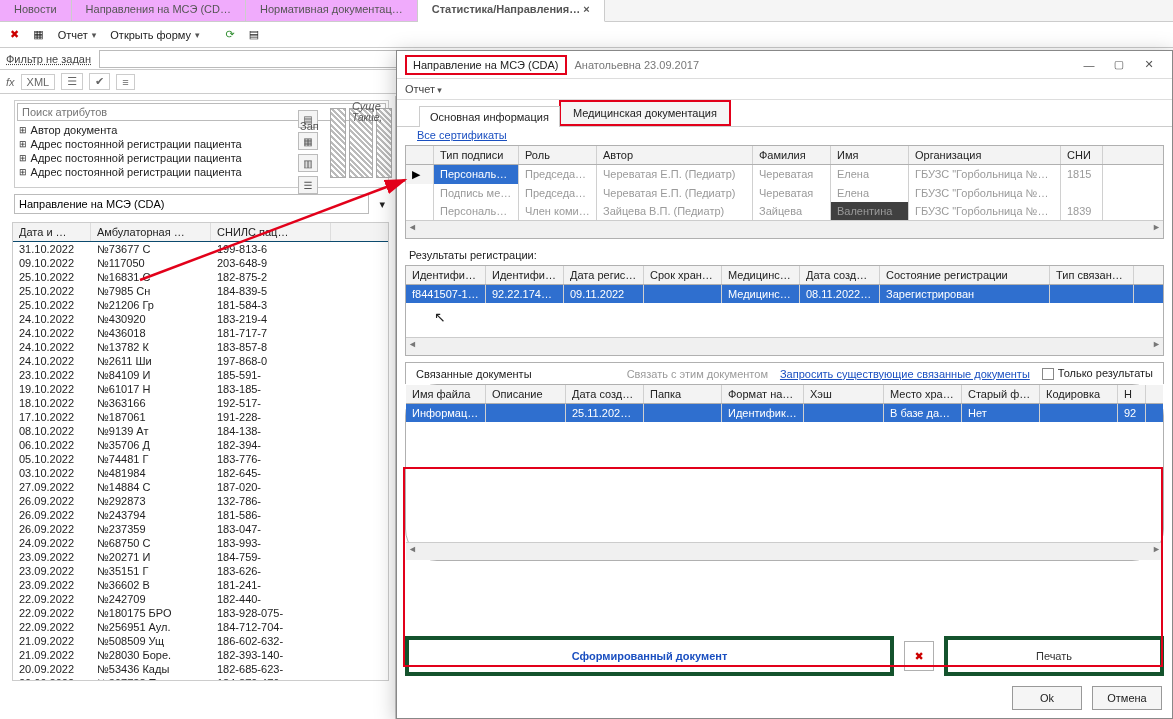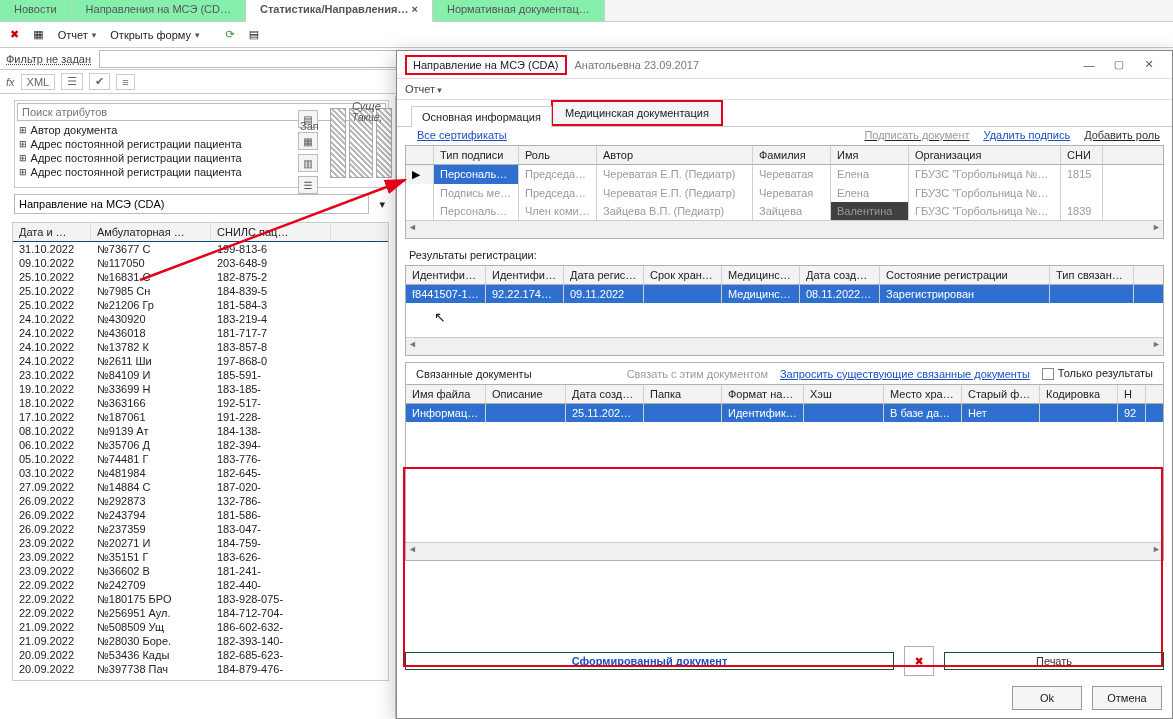--- a/index.html
+++ b/index.html
@@ -1,20 +1,20 @@
 <!DOCTYPE html>
 <html><head>
 <meta charset="utf-8">
 <style>
   * { box-sizing: border-box; margin: 0; padding: 0; font-family: "Segoe UI", Tahoma, sans-serif; font-size: 11px; }
   body { background: #fff; color: #222; width: 1173px; height: 719px; overflow: hidden; position: relative; }
 
   
   .top-tabs { display: flex; height: 22px; border-bottom: 1px solid #ccc; background: #f5f5f5; }
-  .top-tab  { padding: 3px 14px; background: #86efac; border-right: 1px solid #ccc; color: #555; cursor: pointer; }
+  .top-tab  { padding: 3px 14px; background: #f0abfc; border-right: 1px solid #ccc; color: #555; cursor: pointer; }
   .top-tab.active { background: #fff; font-weight: bold; border-bottom: 1px solid #fff; margin-bottom: -1px; }
 
   .toolbar  { display: flex; align-items: center; height: 26px; padding: 0 6px; gap: 6px; border-bottom: 1px solid #ccc; }
   .tb-btn   { padding: 2px 4px; cursor: pointer; display: inline-flex; align-items: center; gap: 2px; }
   .dropdown-caret::after { content: "▾"; font-size: 9px; margin-left: 2px; color:#555; }
 
   .filter-row { display:flex; align-items:center; height:22px; padding:0 6px; border-bottom:1px solid #ccc; }
   .filter-row span { text-decoration: underline dotted; color:#444; cursor:pointer; }
   .filter-row input.fake { flex:1; border:1px solid #bbb; height:18px; margin-left:8px; padding:0 4px; }
 
@@ -42,21 +42,21 @@
   
   .dialog { position:absolute; left:396px; top:50px; width:777px; height:669px; background:#fff; border:1px solid #888; box-shadow:0 4px 20px rgba(0,0,0,.25); display:flex; flex-direction:column; }
   .dlg-title { display:flex; align-items:center; height:28px; padding:0 8px; border-bottom:1px solid #ddd; }
   .dlg-title-left { flex:1; display:flex; align-items:center; gap:8px; }
   .highlight-red { border:2px solid #e2001a; padding:2px 6px; }
   .win-btn { width:30px; text-align:center; cursor:pointer; color:#555; }
 
   .dlg-menu { padding:4px 8px; border-bottom:1px solid #ddd; }
   .dlg-menu span { cursor:pointer; color:#444; }
 
-  .inner-tabs { display:flex; border-bottom:1px solid #ccc; padding-left:14px; align-items:flex-end; }
+  .inner-tabs { display:flex; border-bottom:1px solid #ccc; padding-left:22px; align-items:flex-end; }
   .i-tab { padding:4px 10px; border:1px solid #ccc; border-bottom:none; margin-right:-1px; background:#f5f5f5; cursor:pointer; }
   .i-tab.active { background:#fff; position:relative; top:1px; }
 
   .section-label { color:#3b6fb6; padding:6px 12px 2px 12px; }
   .link { color:#1a4fc0; text-decoration:underline; cursor:pointer; }
   .muted { color:#9a9a9a; }
 
   .sig-bar { display:flex; align-items:center; padding:2px 12px 4px 20px; justify-content:space-between;text-decoration:underline; }
   .sig-bar .right { display:flex; gap:14px; align-items:center; }
 
@@ -71,21 +71,21 @@
   .g-scroll::before { content:"◄"; position:absolute; left:2px; top:1px; font-size:9px; color:#777; }
   .g-scroll::after  { content:"►"; position:absolute; right:2px; top:1px; font-size:9px; color:#777; }
 
   .reg-cols { grid-template-columns: 80px 78px 80px 78px 78px 80px 170px 84px; }
   .rel-bar { display:flex; align-items:center; justify-content:space-between; padding:4px 10px; border:1px solid #b0b0b0; margin:6px 8px 0 8px; border-bottom:none; }
   .rel-bar .right { display:flex; align-items:center; gap:12px; }
 
   .docs-cols { grid-template-columns: 80px 80px 78px 78px 82px 80px 78px 78px 78px 28px; }
 
   .bottom-btn-row { position:absolute; left:8px; right:8px; bottom:42px; display:flex; align-items:center; gap:10px; }
-  .big-btn { flex:1; border:1px solid #14532d; height:18px; display:flex; align-items:center; justify-content:center; font-weight:bold; color:#1a4fc0; cursor:pointer; }
+  .big-btn { flex:1; border:4px solid #14532d; height:40px; display:flex; align-items:center; justify-content:center; font-weight:bold; color:#1a4fc0; cursor:pointer; }
   .icon-btn { width:30px; height:30px; border:1px solid #b0b0b0; display:flex; align-items:center; justify-content:center; color:#c00; cursor:pointer; }
 
   .ok-row { position:absolute; right:10px; bottom:8px; display:flex; gap:10px; }
   .std-btn { width:70px; height:24px; border:1px solid #999; background:#f5f5f5; cursor:pointer; text-align:center; line-height:22px; }
 
   
   .redbox { border:2px solid #e2001a; position:absolute; pointer-events:none; }
 
   .mini-hatch { width:16px; height:70px; background:repeating-linear-gradient(45deg,#bbb,#bbb 2px,#fff 2px,#fff 4px); border:1px solid #aaa; }
 
@@ -99,22 +99,22 @@
   .chk { width:12px; height:12px; border:1px solid #888; display:inline-block; vertical-align:middle; margin-right:4px; }
 
   svg.arrow-svg { position:absolute; left:0; top:0; pointer-events:none; }
 </style>
 </head>
 <body>
 
 <div class="top-tabs">
   <div class="top-tab">Новости</div>
   <div class="top-tab">Направления на МСЭ (CD…</div>
+  <div class="top-tab">Нормативная документац…</div>
   <div class="top-tab active">Статистика/Направления… ×</div>
-  <div class="top-tab">Нормативная документац…</div>
 </div>
 
 <div class="toolbar">
   <span class="tb-btn" style="color:#c00;">✖</span>
   <span class="tb-btn">▦</span>
   <span class="tb-btn dropdown-caret">Отчет</span>
   <span class="tb-btn dropdown-caret">Открыть форму</span>
   <span style="width:6px"></span>
   <span class="tb-btn" style="color:#2a8a2a;">⟳</span>
   <span class="tb-btn">▤</span>
@@ -209,21 +209,21 @@
           <div>№2611 Ши</div>
           <div>197-868-0</div>
         </div>
         <div class="dg-row">
           <div>23.10.2022</div>
           <div>№84109 И</div>
           <div>185-591-</div>
         </div>
         <div class="dg-row">
           <div>19.10.2022</div>
-          <div>№33699 Н</div>
+          <div>№61017 Н</div>
           <div>183-185-</div>
         </div>
         <div class="dg-row">
           <div>18.10.2022</div>
           <div>№363166</div>
           <div>192-517-</div>
         </div>
         <div class="dg-row">
           <div>17.10.2022</div>
           <div>№187061</div>
@@ -261,20 +261,25 @@
         </div>
         <div class="dg-row">
           <div>26.09.2022</div>
           <div>№243794</div>
           <div>181-586-</div>
         </div>
         <div class="dg-row">
           <div>26.09.2022</div>
           <div>№237359</div>
           <div>183-047-</div>
+        </div>
+        <div class="dg-row">
+          <div>24.09.2022</div>
+          <div>№68750 С</div>
+          <div>183-993-</div>
         </div>
         <div class="dg-row">
           <div>23.09.2022</div>
           <div>№20271 И</div>
           <div>184-759-</div>
         </div>
         <div class="dg-row">
           <div>23.09.2022</div>
           <div>№35151 Г</div>
           <div>183-626-</div>
@@ -355,25 +360,20 @@
     <span class="dropdown-caret">Отчет</span>
   </div>
 
   <div class="inner-tabs">
     <div class="i-tab active">Основная информация</div>
     <div class="i-tab highlight-red" style="border:2px solid #e2001a; padding:5px 12px;">Медицинская документация</div>
   </div>
 
   <div class="sig-bar">
     <span class="link">Все сертификаты</span>
-    <div class="right">
-      <span class="muted">Подписать документ</span>
-      <span class="link">Удалить подпись</span>
-      <span style="color:#333;">Добавить роль</span>
-    </div>
   </div>
 
   <div class="grid">
     <div class="g-head sig-cols">
       <div></div>
       <div>Тип подписи</div>
       <div>Роль</div>
       <div>Автор</div>
       <div>Фамилия</div>
       <div>Имя</div>
@@ -444,21 +444,21 @@
   </div>
 
   <div class="rel-bar">
     <span>Связанные документы</span>
     <div class="right">
       <span class="muted">Связать с этим документом</span>
       <span class="link">Запросить существующие связанные документы</span>
       <label><span class="chk"></span><span>Только результаты</span></label>
     </div>
   </div>
-  <div class="grid" style="margin-top:0;">
+  <div class="grid" style="margin-top:0;border-radius:32px;">
     <div class="g-head docs-cols" id="docs-head">
         <div>Имя файла</div>
         <div>Описание</div>
         <div>Дата созда…</div>
         <div>Папка</div>
         <div>Формат на…</div>
         <div>Хэш</div>
         <div>Место хран…</div>
         <div>Старый фо…</div>
         <div>Кодировка</div>

